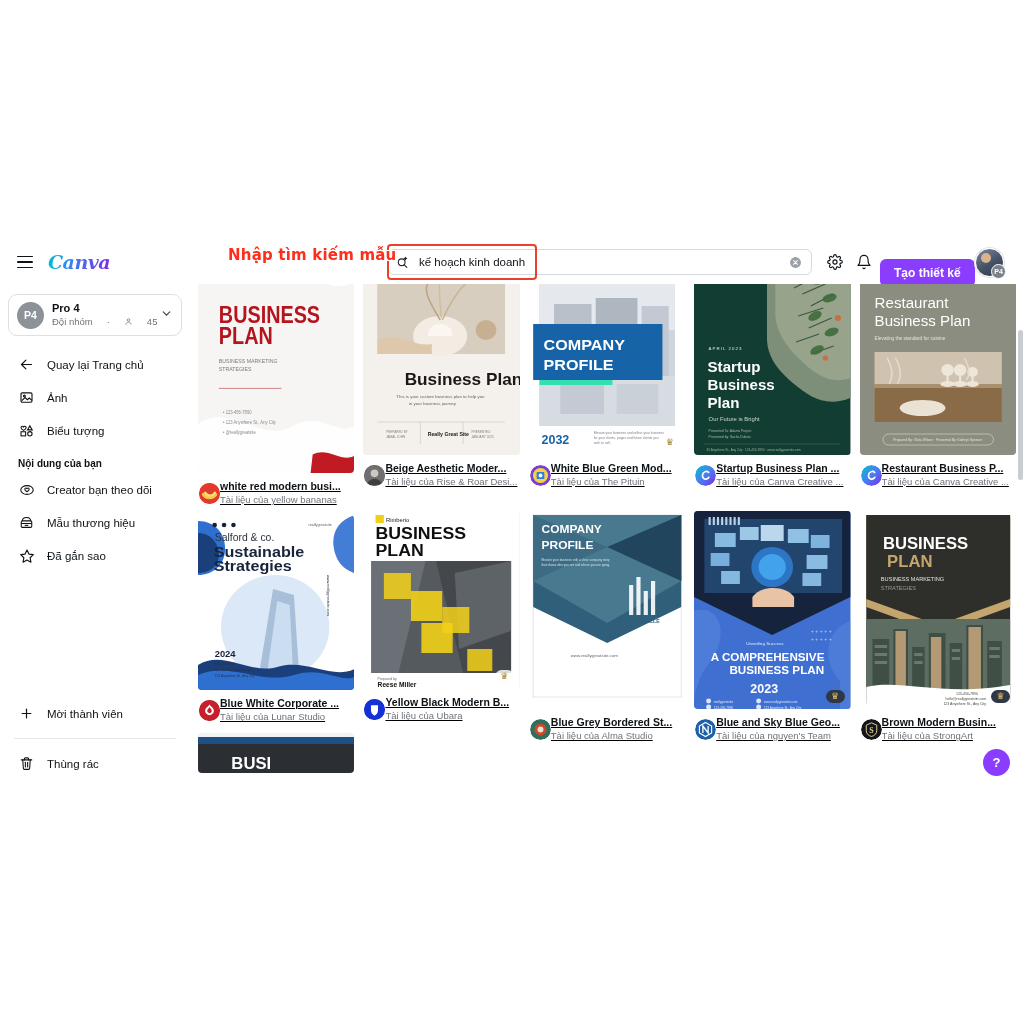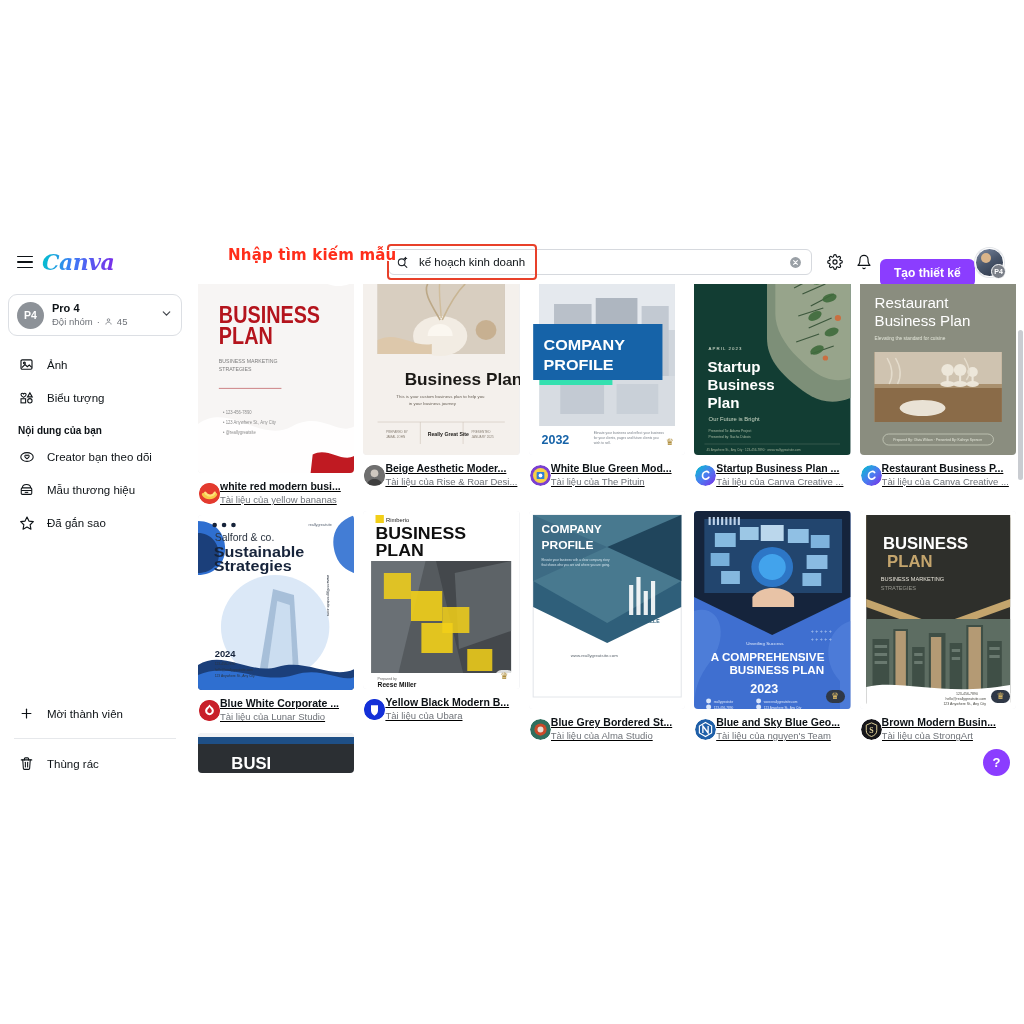--- a/index.html
+++ b/index.html
@@ -24,22 +24,23 @@
     background: #fff;
     display: flex; align-items: center;
   }
   .hamburger {
     width: 34px; height: 34px; margin-left: 8px;
     display: flex; flex-direction: column; justify-content: center;
     align-items: center; gap: 4px; cursor: pointer; border-radius: 6px;
   }
   .hamburger span { display: block; width: 16px; height: 1.6px; background: #0d1216; border-radius: 1px; }
   .brand {
+    margin-left: 6px;
     font-family: "DejaVu Serif", serif;
-    font-style: italic; font-size: 22px; font-weight: 700;
+    font-style: italic; font-size: 19px; font-weight: 700;
     letter-spacing: -0.5px;
     background: linear-gradient(100deg,#00c4cc 0%,#3b7cf6 42%,#7d2ae8 100%);
     -webkit-background-clip: text; background-clip: text; color: transparent;
     cursor: pointer;
   }
 
   
   .annot {
     position: absolute; left: 228px; top: 246px;
     font-family: "DejaVu Sans", sans-serif;
@@ -127,21 +128,21 @@
     display: flex; align-items: center; padding: 0 8px; cursor: pointer; background: #fff;
   }
   .team-av {
     width: 27px; height: 27px; border-radius: 50%;
     background: #8d9298; color: #fff;
     font-size: 10.5px; font-weight: 700;
     display: flex; align-items: center; justify-content: center; flex: none;
   }
   .team-txt { margin-left: 8px; flex: 1; min-width: 0; }
   .team-name { font-size: 11px; font-weight: 700; color: #0d1216; line-height: 1.25; }
-  .team-sub { font-size: 9.5px; color: #6e7278; line-height: 1.3; display: flex; align-items: center; gap: 4px; }
+  .team-sub { font-size: 9.5px; color: #6e7278; line-height: 1.3; display: flex; align-items: center; gap: 14px; }
   .chev { color: #44484e; flex: none; }
 
   .nav-item {
     display: flex; align-items: center; gap: 12px;
     height: 33px; margin: 0 8px; padding: 0 10px;
     border-radius: 7px; cursor: pointer;
     font-size: 11.5px; color: #0d1216;
   }
   .nav-ico { width: 17px; height: 17px; flex: none; display: flex; align-items: center; justify-content: center; color: #0d1216; }
   .nav-label { white-space: nowrap; overflow: hidden; text-overflow: ellipsis; }
@@ -277,20 +278,29 @@
           <span>45</span>
         </div>
       </div>
       <div class="chev">
         <svg width="13" height="13" viewBox="0 0 24 24" fill="none" stroke="currentColor" stroke-width="2.2" stroke-linecap="round">
             <polyline points="6 9 12 15 18 9"></polyline>
           </svg>
       </div>
     </div>
 
+    <div class="nav-item">
+      <span class="nav-ico">
+        <svg width="15" height="15" viewBox="0 0 24 24" fill="none" stroke="currentColor" stroke-width="1.9" stroke-linecap="round" stroke-linejoin="round">
+            <line x1="20" y1="12" x2="5" y2="12"></line>
+            <polyline points="11 19 4 12 11 5"></polyline>
+          </svg>
+      </span>
+      <span class="nav-label">Quay lại Trang chủ</span>
+    </div>
 
 
     <div class="nav-item">
       <span class="nav-ico">
         <svg width="15" height="15" viewBox="0 0 24 24" fill="none" stroke="currentColor" stroke-width="1.8">
             <rect x="3.2" y="4.5" width="17.6" height="15" rx="2"></rect>
             <circle cx="8.6" cy="9.6" r="1.5"></circle>
             <polyline points="4.5 17 9.6 12.2 13.3 15.6 16.4 12.8 20.4 16.6"></polyline>
           </svg>
       </span>

